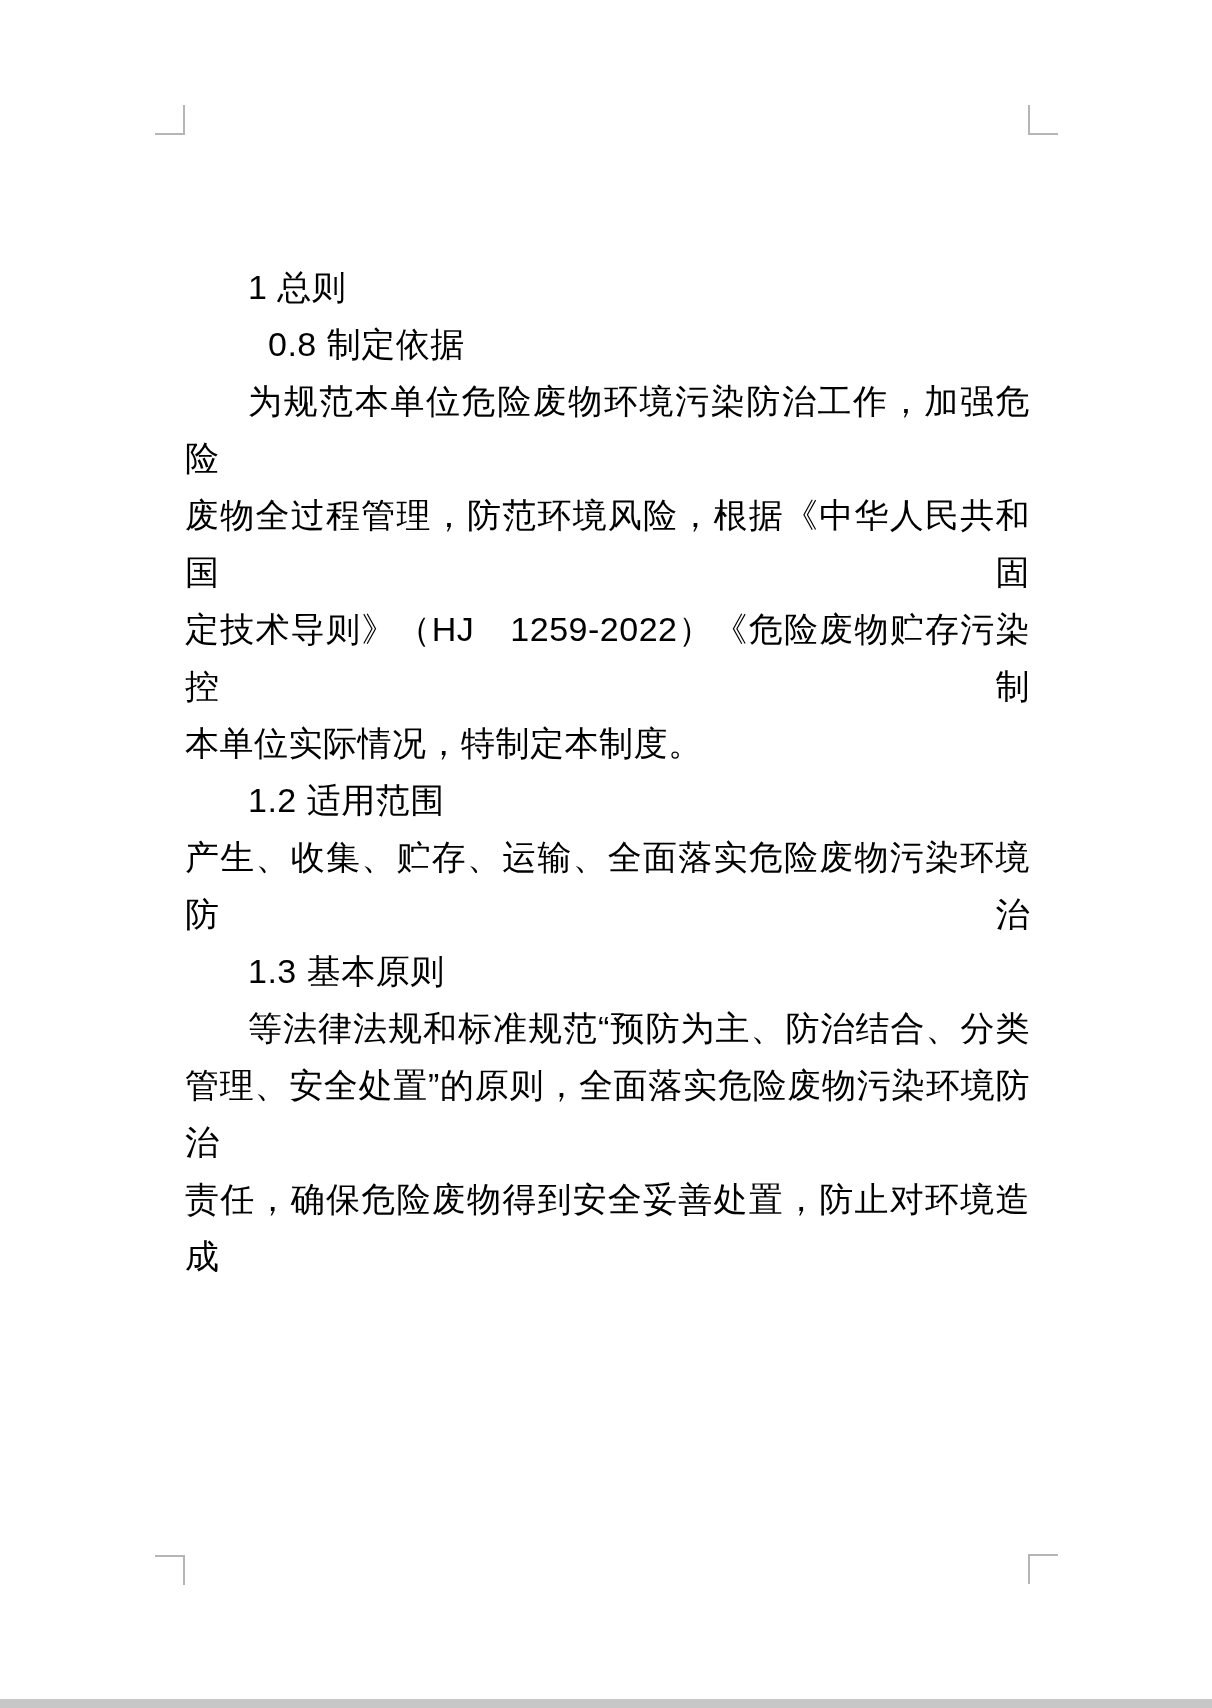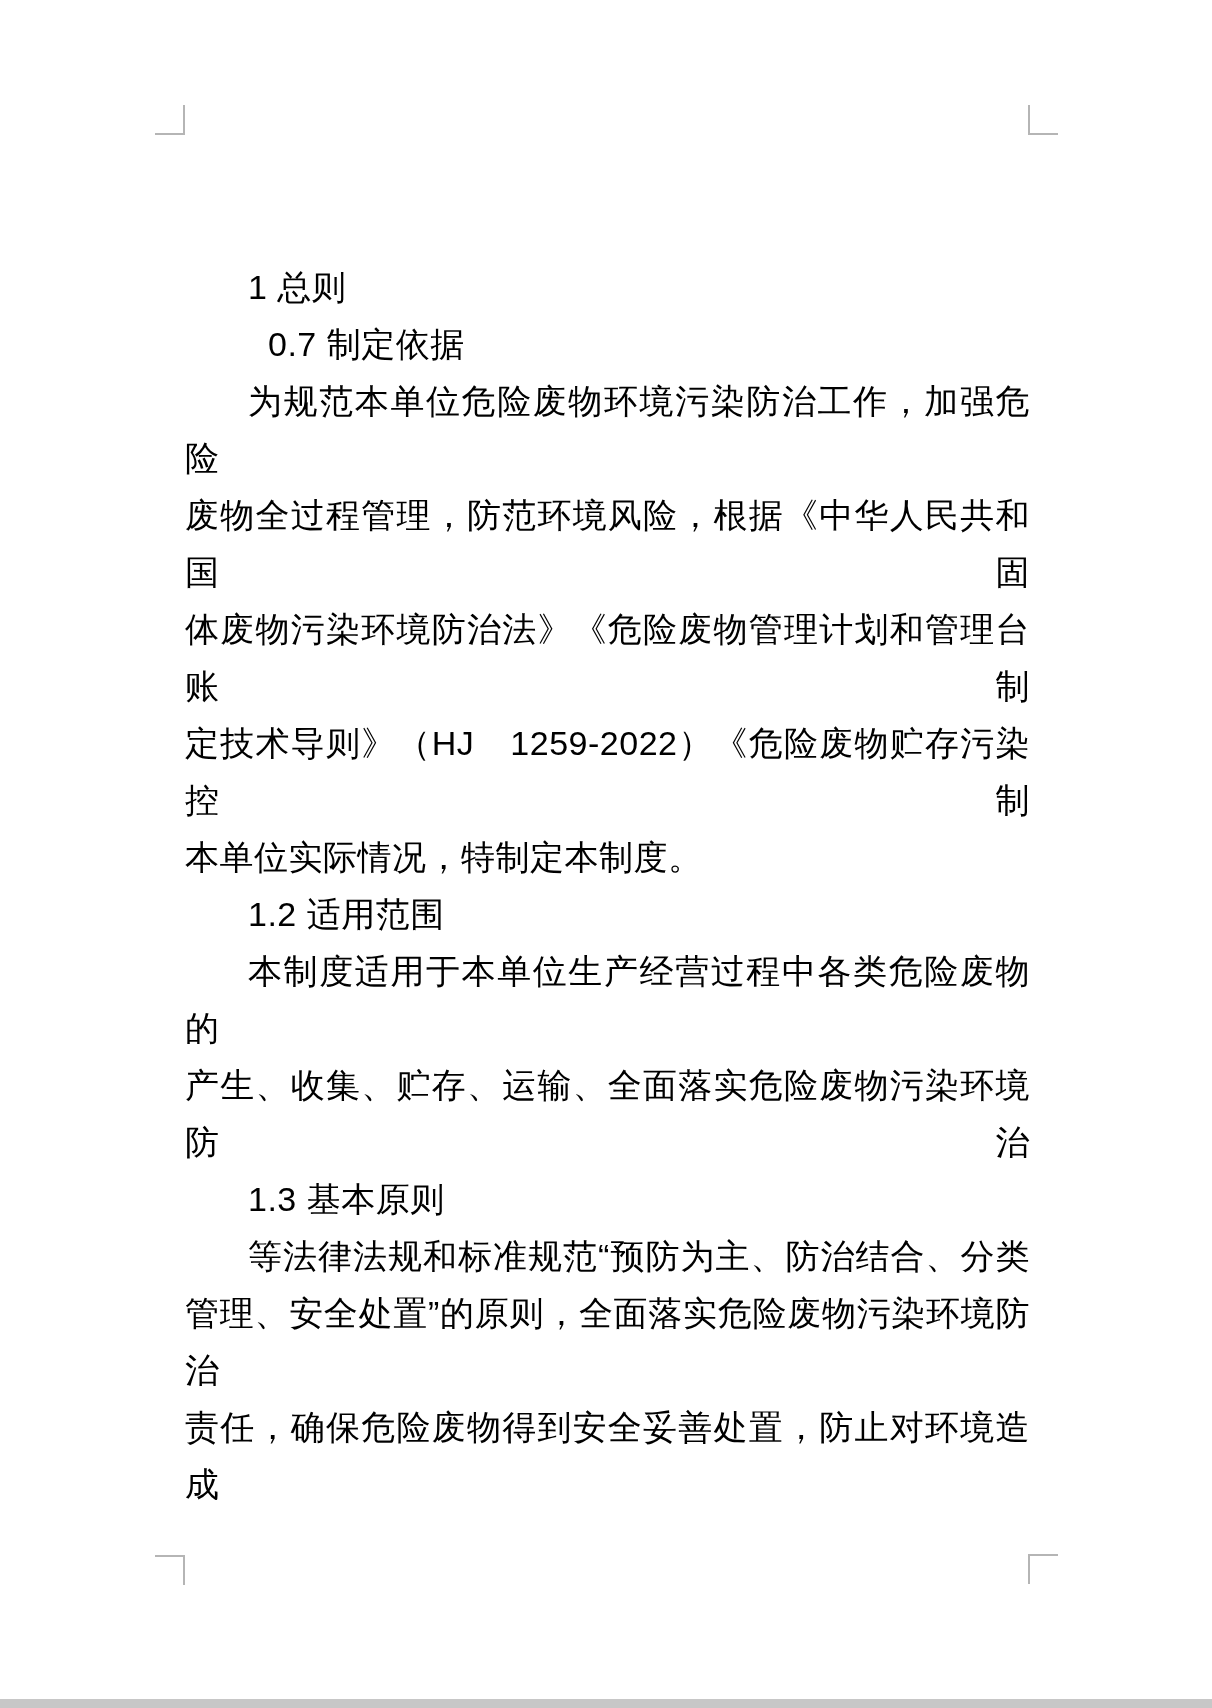--- a/index.html
+++ b/index.html
@@ -66,28 +66,26 @@
 
 <div class="page">
 
   <div class="crop crop-tl"></div>
   <div class="crop crop-tr"></div>
   <div class="crop crop-bl"></div>
   <div class="crop crop-br"></div>
 
   <div class="textblock">
     <div class="line ind2">1 总则</div>
-    <div class="line ind25">0.7 制定依据</div>
+    <div class="line ind25">0.8 制定依据</div>
     <div class="line ind2 just">为规范本单位危险废物环境污染防治工作，加强危险</div>
     <div class="line just">废物全过程管理，防范环境风险，根据《中华人民共和国固</div>
-    <div class="line just">体废物污染环境防治法》《危险废物管理计划和管理台账制</div>
     <div class="line just">定技术导则》（HJ　1259-2022）《危险废物贮存污染控制</div>
     <div class="line">本单位实际情况，特制定本制度。</div>
     <div class="line ind2">1.2 适用范围</div>
-    <div class="line ind2 just">本制度适用于本单位生产经营过程中各类危险废物的</div>
     <div class="line just">产生、收集、贮存、运输、全面落实危险废物污染环境防治</div>
     <div class="line ind2">1.3 基本原则</div>
     <div class="line ind2 just">等法律法规和标准规范“预防为主、防治结合、分类</div>
     <div class="line just">管理、安全处置”的原则，全面落实危险废物污染环境防治</div>
     <div class="line just">责任，确保危险废物得到安全妥善处置，防止对环境造成</div>
 
   </div>
 
   <div class="bottombar"></div>
 </div>

